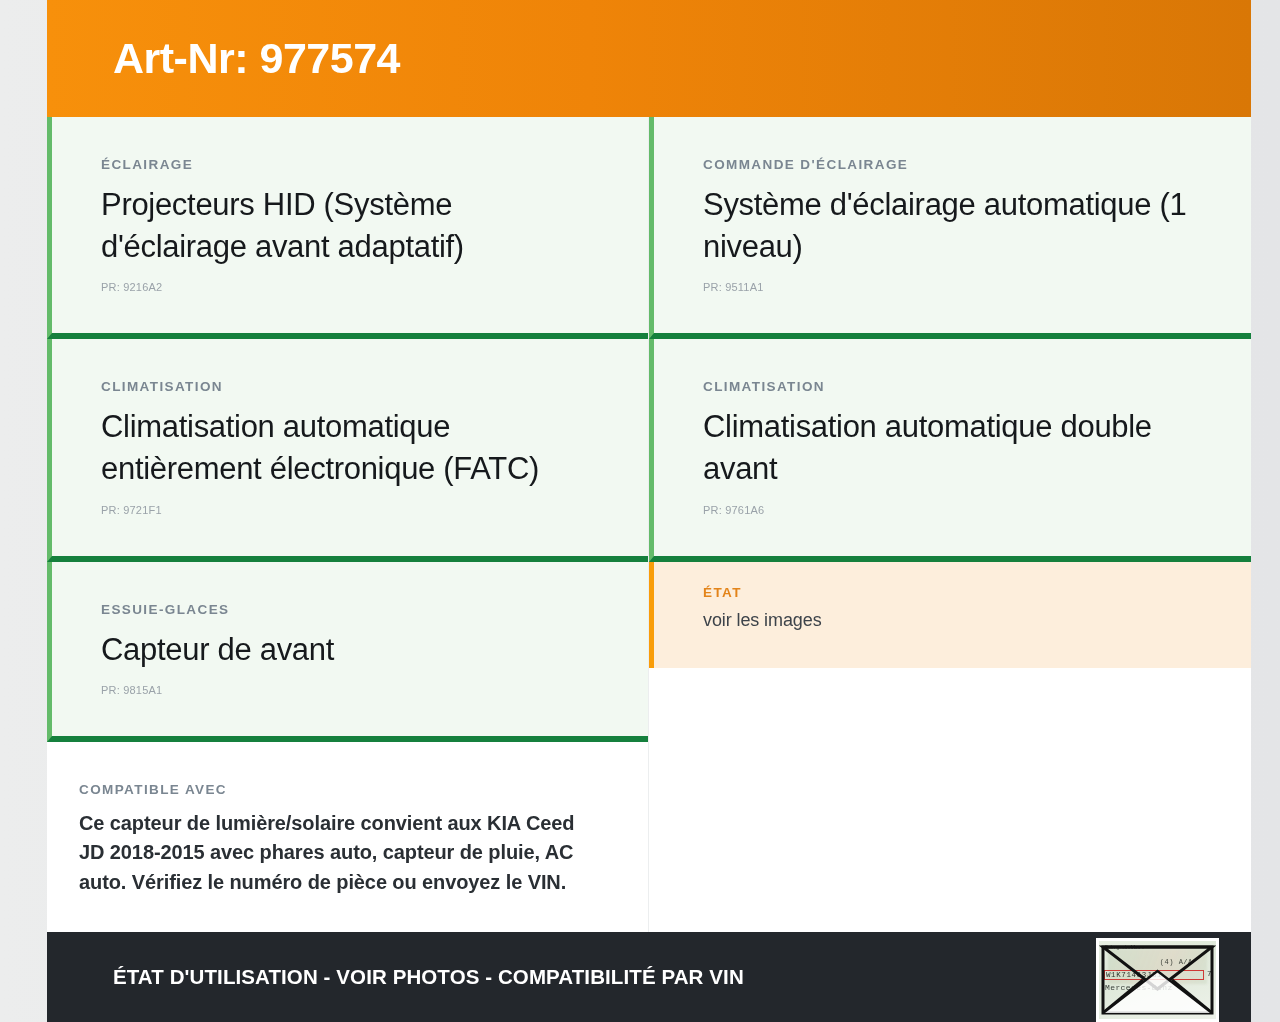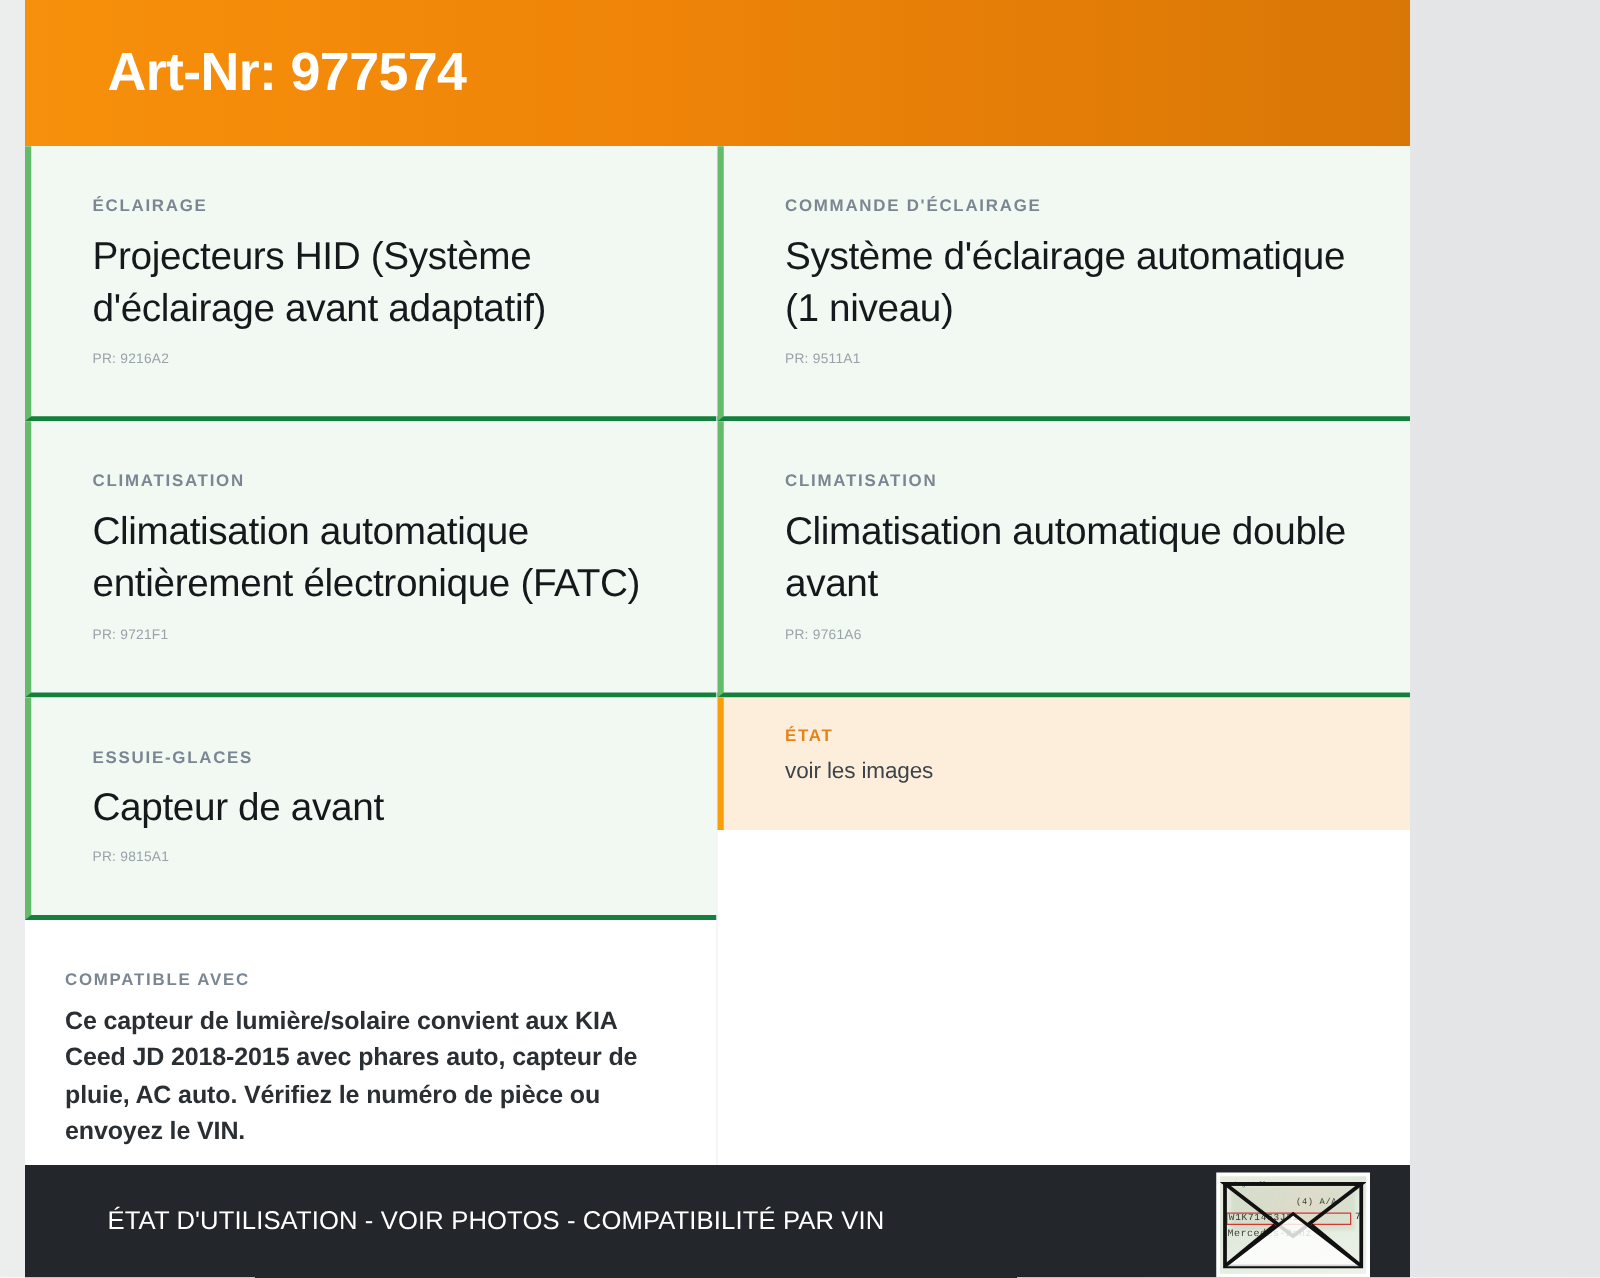--- a/index.html
+++ b/index.html
@@ -12,23 +12,23 @@
 
   body {
     font-family: "Liberation Sans", sans-serif;
     background: linear-gradient(90deg, #eceded 0%, #e6e7e9 55%, #e4e5e7 100%);
     position: relative;
   }
 
   
   #page {
     position: absolute;
-    left: 20px;
+    left: 47px;
     top: 0;
-    width: 1108px;
+    width: 1204px;
     height: 1022px;
     background: #ffffff;
     display: flex;
     flex-direction: column;
   }
 
   
   #header {
     height: 117px;
     flex: 0 0 117px;
@@ -58,21 +58,21 @@
     display: flex;
     flex-direction: column;
   }
   .column.left  { border-right: 1px solid #eceeef; }
 
   
   .card {
     position: relative;
     background: #f2f9f2;
     border-left: 5px solid #64bb6a;
-    border-bottom: 4px solid #15803d;
+    border-bottom: 6px solid #15803d;
     padding: 40px 46px 40px 49px;
   }
   .card.plain {
     background: #ffffff;
     border-left: 5px solid transparent;
     border-bottom: 1px solid #eceeef;
     padding-left: 27px;
   }
   .card.state {
     background: #fdeedc;
@@ -127,21 +127,21 @@
     height: 90px;
     background: #23272c;
     display: flex;
     align-items: center;
     padding: 0 30px 0 66px;
     position: relative;
   }
   #footer-text {
     color: #ffffff;
     font-size: 20.5px;
-    font-weight: normal;
+    font-weight: bold;
     letter-spacing: 0.1px;
     flex: 1 1 auto;
   }
 
   
   #vin-icon {
     position: absolute;
     right: 32px;
     top: 6px;
     width: 123px;

